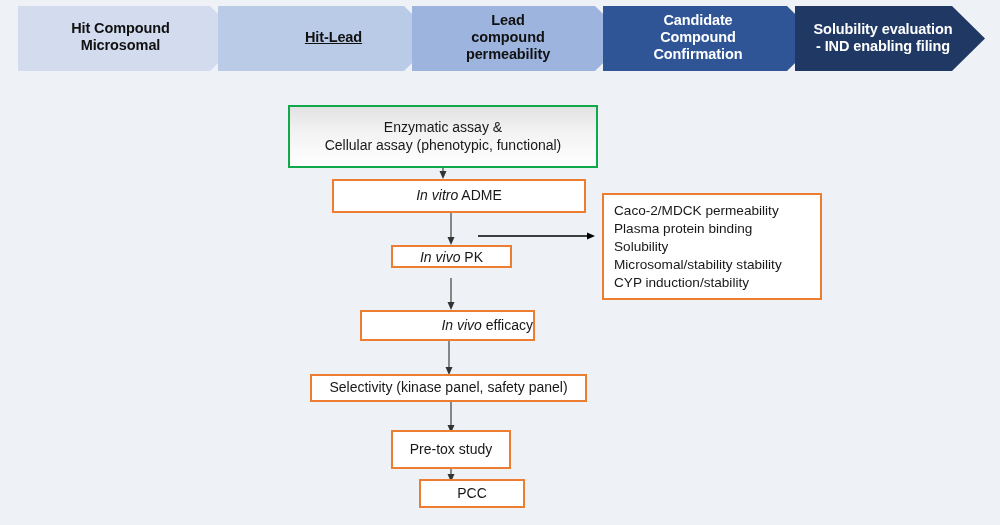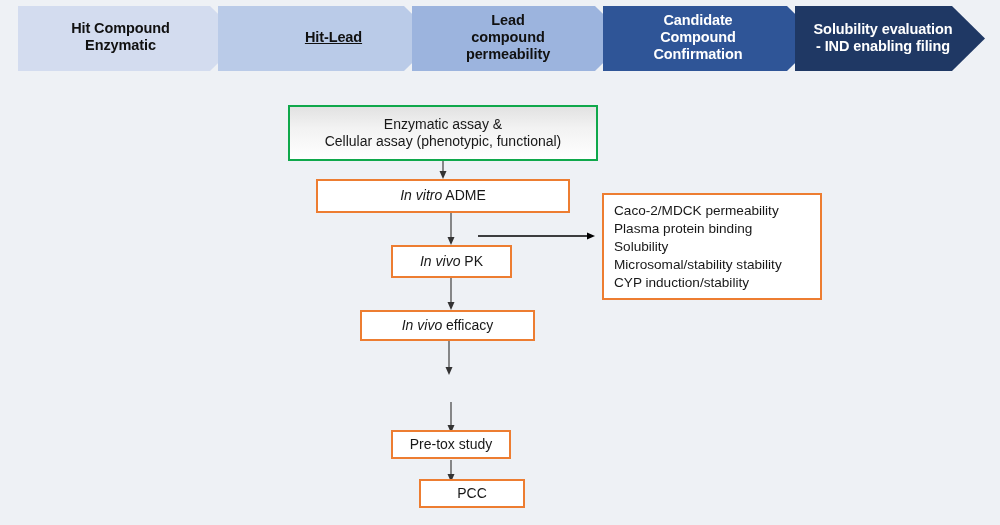--- a/index.html
+++ b/index.html
@@ -89,21 +89,21 @@
   <svg width="967" height="65" viewBox="0 0 967 65" xmlns="http://www.w3.org/2000/svg">
     <polygon points="0,0 192,0 225,32.5 192,65 0,65" fill="#d3dcef"></polygon>
     <polygon points="200,0 386,0 419,32.5 386,65 200,65" fill="#bacbe8"></polygon>
     <polygon points="394,0 577,0 610,32.5 577,65 394,65" fill="#9cb4de"></polygon>
     <polygon points="585,0 769,0 802,32.5 769,65 585,65" fill="#2f5597"></polygon>
     <polygon points="777,0 934,0 967,32.5 934,65 777,65" fill="#1f3864"></polygon>
   </svg>
 
   <div class="chev-label dark" style="left:10px; top:14px; width:185px;">
     <div style="white-space:pre-line">Hit Compound
-Enzymatic</div>
+Microsomal</div>
   </div>
 
   <div class="chev-label dark" style="left:228px; top:23px; width:175px;text-decoration:underline;">
     <div style="white-space:pre-line">Hit-Lead</div>
   </div>
 
   <div class="chev-label dark" style="left:400px; top:6px; width:180px;">
     <div style="white-space:pre-line">Lead
 compound
 permeability</div>
@@ -141,47 +141,50 @@
 
     <line x1="451" y1="278" x2="451" y2="306" stroke="#595959" stroke-width="1.4" marker-end="url(#ah-gray)"></line>
 
     <line x1="449" y1="341" x2="449" y2="371" stroke="#595959" stroke-width="1.4" marker-end="url(#ah-gray)"></line>
 
     <line x1="451" y1="402" x2="451" y2="429" stroke="#595959" stroke-width="1.4" marker-end="url(#ah-gray)"></line>
 
     <line x1="451" y1="460" x2="451" y2="478" stroke="#595959" stroke-width="1.4" marker-end="url(#ah-gray)"></line>
   </svg>
 
-  <div class="node green" style="left:288px; top:105px; width:310px; height:56px;">
+  <div class="node green" style="left:288px; top:105px; width:310px; height:63px;">
     <div>
       <div>Enzymatic assay &amp;</div>
       <div>Cellular assay (phenotypic, functional)</div>
     </div>
   </div>
 
-  <div class="node" style="left:316px; top:179px; width:254px; height:34px;">
+  <div class="node" style="left:332px; top:179px; width:254px; height:34px;">
     <span>
       <span class="ital">In vitro</span><span> ADME</span>
     </span>
   </div>
 
-  <div class="node" style="left:391px; top:245px; width:121px; height:33px;">
+  <div class="node" style="left:391px; top:245px; width:121px; height:23px;align-items:flex-end;">
     <span>
       <span class="ital">In vivo</span><span> PK</span>
     </span>
   </div>
 
-  <div class="node" style="left:360px; top:310px; width:175px; height:31px;">
+  <div class="node" style="left:360px; top:310px; width:175px; height:31px;justify-content:flex-end;">
     <span>
       <span class="ital">In vivo</span><span> efficacy</span>
     </span>
   </div>
 
+  <div class="node" style="left:310px; top:374px; width:277px; height:28px;">
+    <span>Selectivity (kinase panel, safety panel)</span>
+  </div>
 
-  <div class="node" style="left:391px; top:430px; width:120px; height:29px;">
+  <div class="node" style="left:391px; top:430px; width:120px; height:39px;">
     <span>Pre-tox study</span>
   </div>
 
   <div class="node" style="left:398px; top:479px; width:106px; height:29px;margin-left:21px;">
     <span>PCC</span>
   </div>
 
   <div class="node listbox" style="left:602px; top:193px; width:220px; height:107px;">
     <div class="li">Caco-2/MDCK permeability</div>
     <div class="li">Plasma protein binding</div>

